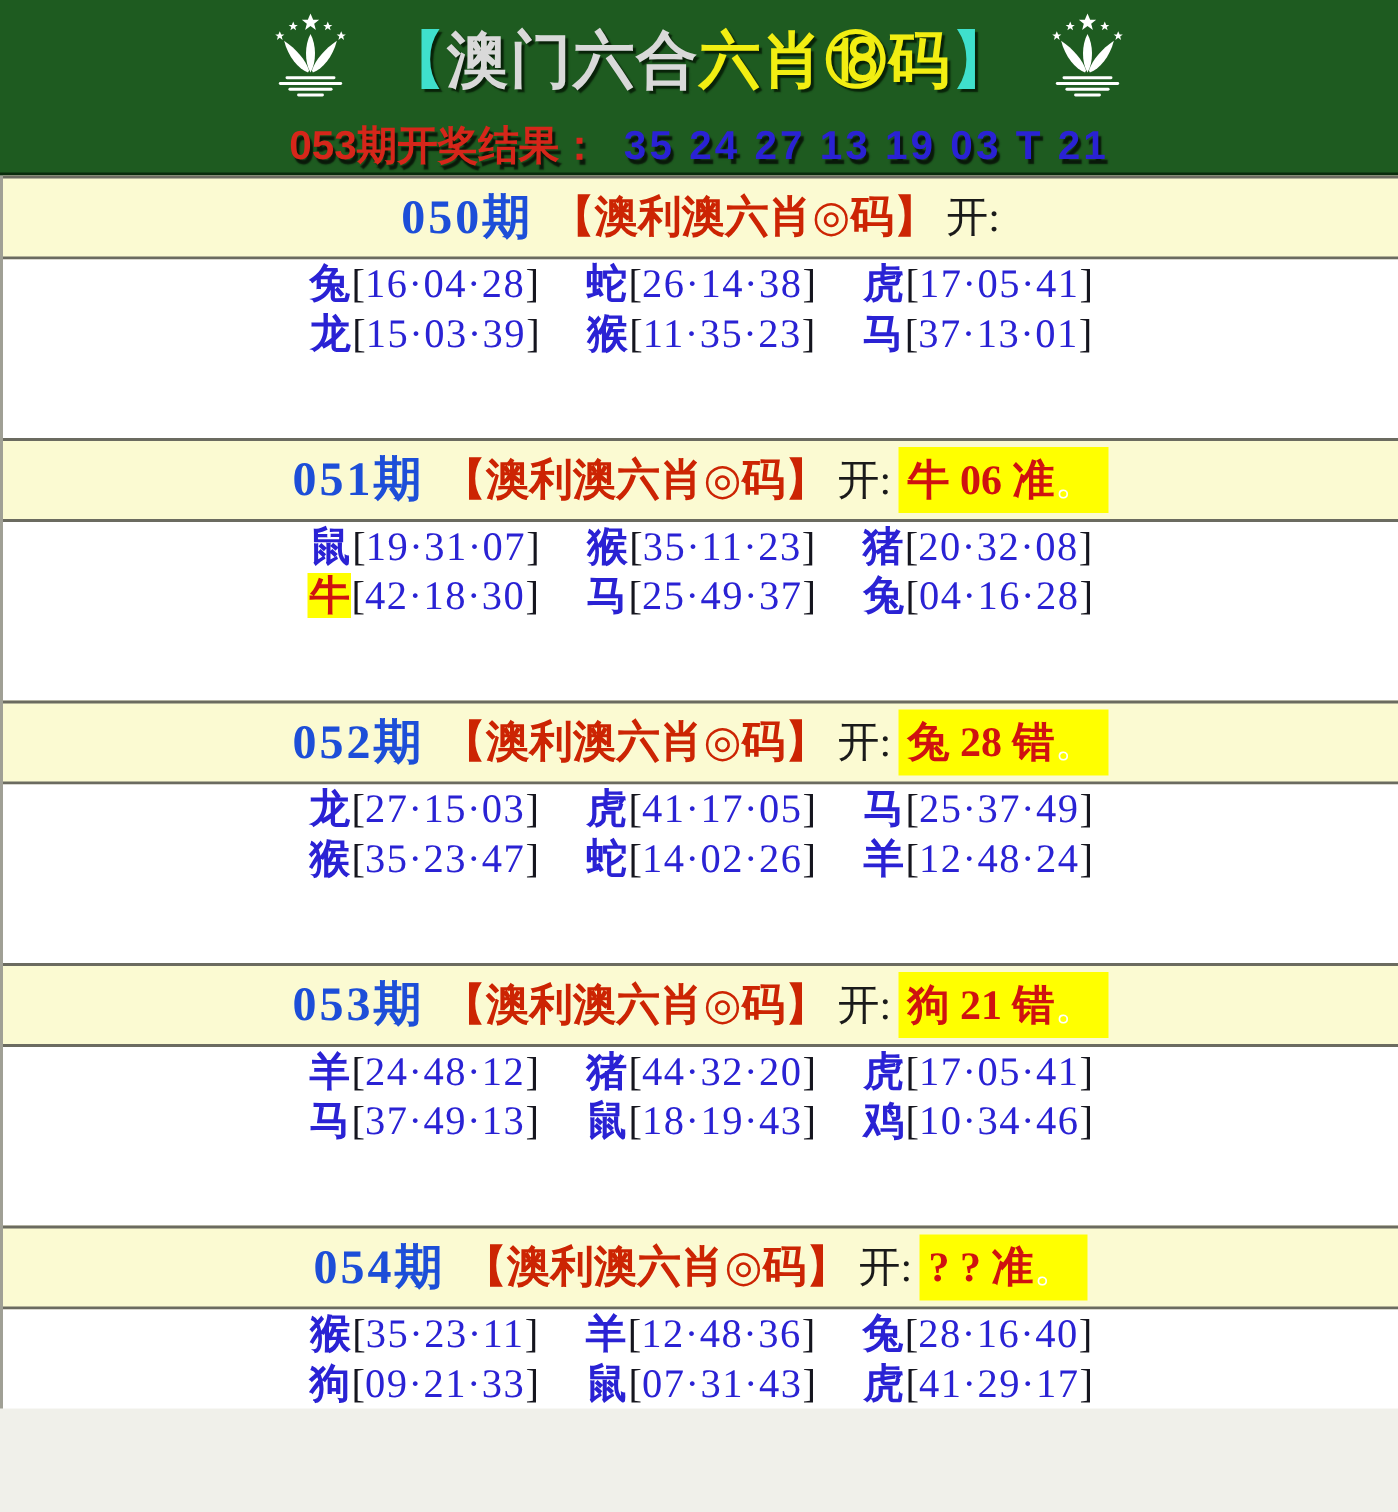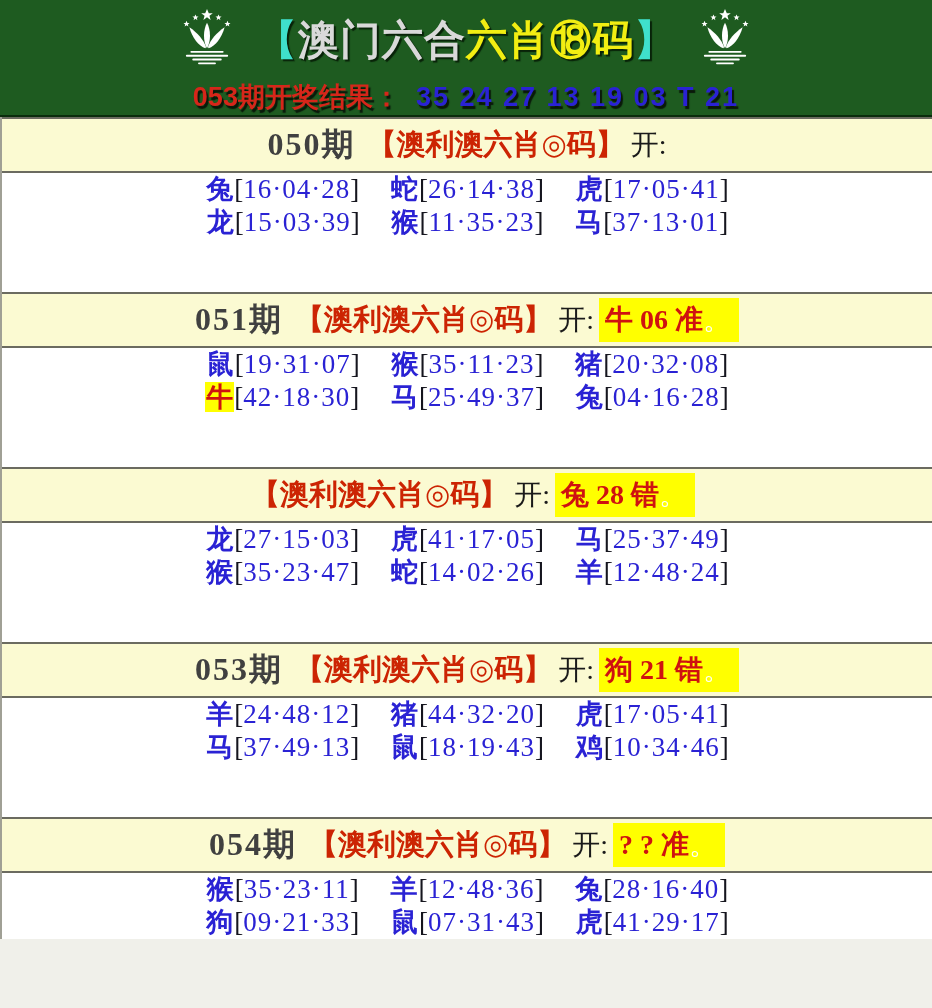--- a/index.html
+++ b/index.html
@@ -46,21 +46,21 @@
   .sec { display:flex; flex-direction:column; }
   .sec:last-child { flex:1; }
   .sec-head {
     background:#fbfad2;
     height:56px; box-sizing:border-box;
     border-top:2px solid #6b6b60;
     border-bottom:2px solid #6b6b60;
     display:flex; align-items:center; justify-content:center;
     white-space:nowrap;
   }
-  .issue  { color:#404040; font-weight:bold; font-size:32px; letter-spacing:2px; }
+  .issue  { color:#1d4ed8; font-weight:bold; font-size:32px; letter-spacing:2px; }
   .brand  { color:#cc2403; font-weight:bold; font-size:29px; margin-left:12px; }
   .open   { color:#1a1a1a; font-size:28px; margin-left:6px; }
   .result {
     background:#ffff00; color:#cf1210;
     font-weight:bold; font-size:28px;
     padding:3px 8px 3px 6px; margin-left:5px;
   }
   .result .period { color:#ffffff; font-weight:normal; }
   .sec-body {
     background:#ffffff;
@@ -158,20 +158,21 @@
         <div class="row">
           <span class="cell"><span class="animal hl">牛</span><span class="brk">[</span><span class="nums">42·18·30</span><span class="brk">]</span></span>
           <span class="cell"><span class="animal">马</span><span class="brk">[</span><span class="nums">25·49·37</span><span class="brk">]</span></span>
           <span class="cell"><span class="animal">兔</span><span class="brk">[</span><span class="nums">04·16·28</span><span class="brk">]</span></span>
         </div>
       </div>
     </div>
 
     <div class="sec">
       <div class="sec-head">
+        <span class="issue">052期</span>
         <span class="brand">【澳利澳六肖◎码】</span>
         <span class="open">开:</span>
         <span class="result"><span>兔 28 错</span><span class="period">。</span></span>
       </div>
       <div class="sec-body">
         <div class="row">
           <span class="cell"><span class="animal">龙</span><span class="brk">[</span><span class="nums">27·15·03</span><span class="brk">]</span></span>
           <span class="cell"><span class="animal">虎</span><span class="brk">[</span><span class="nums">41·17·05</span><span class="brk">]</span></span>
           <span class="cell"><span class="animal">马</span><span class="brk">[</span><span class="nums">25·37·49</span><span class="brk">]</span></span>
         </div>

